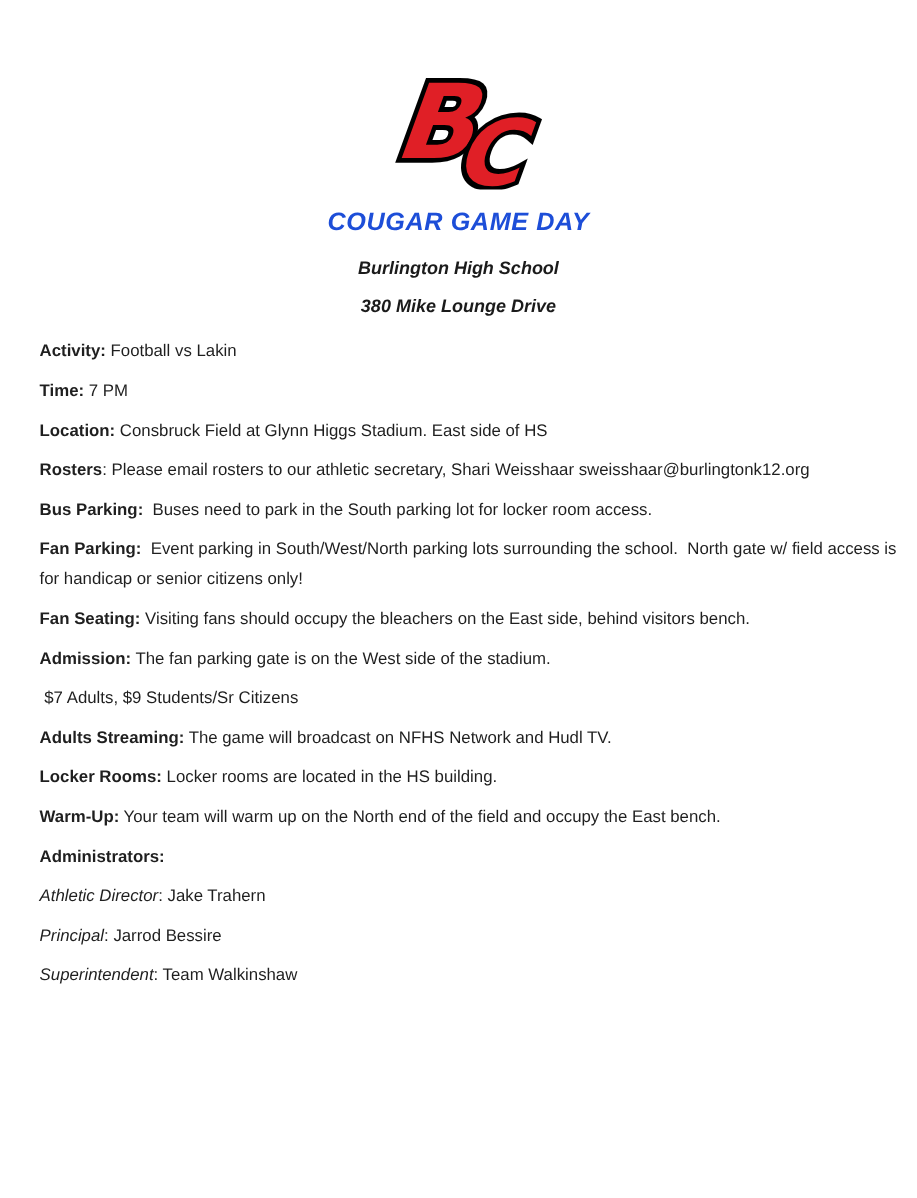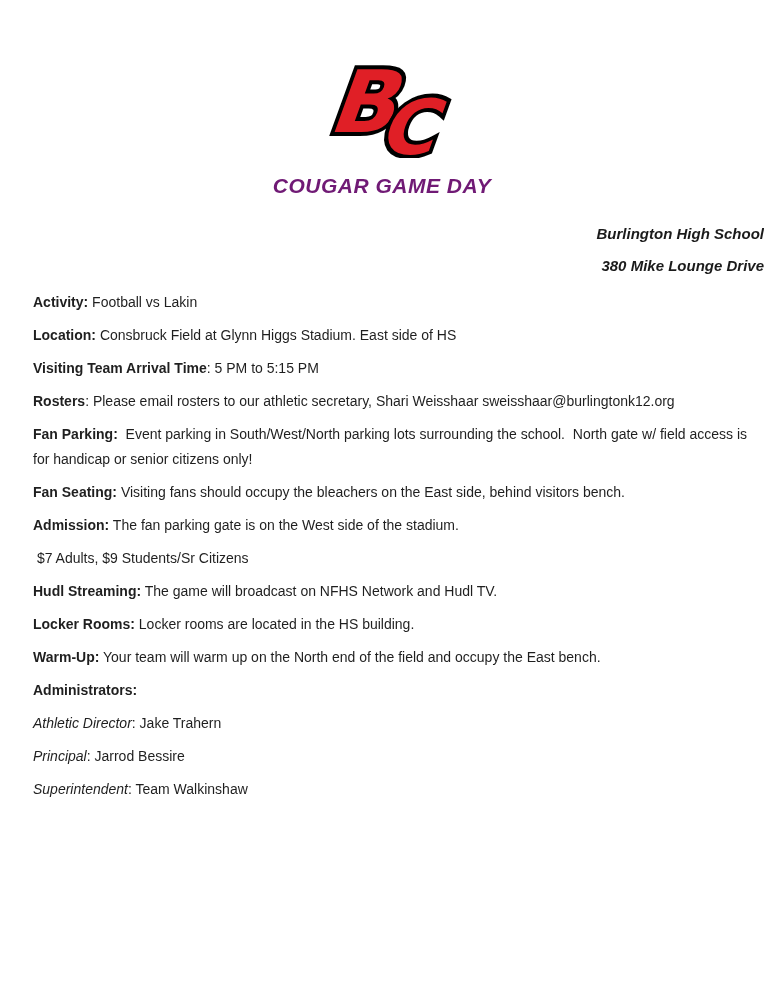--- a/index.html
+++ b/index.html
@@ -25,25 +25,25 @@
   .logo-svg {
     display: inline-block;
   }
   .doc-title {
     text-align: center;
     font-size: 21px;
     font-weight: bold;
     font-style: italic;
     letter-spacing: 0.5px;
     margin: 14px 0 0 0;
-    color: #701a75;
+    color: #1d4ed8;
   }
   .header-block {
-    text-align: right;
-    margin-top: 20px;
+    text-align: center;
+    margin-top: 10px;
   }
   .header-line {
     font-size: 15px;
     font-weight: bold;
     font-style: italic;
     line-height: 32px;
     color: #1b1b1b;
   }
   .info-section {
     padding: 8px 12px 40px 33px;
@@ -77,37 +77,38 @@
 
   <div class="header-block">
     <div class="header-line">Burlington High School</div>
     <div class="header-line">380 Mike Lounge Drive</div>
   </div>
 
   <div class="info-section">
   <p class="info-line"><span class="lbl bold">Activity:</span><span> Football vs Lakin</span></p>
 
 
+  <p class="info-line"><span class="lbl bold">Time:</span><span> 7 PM</span></p>
 
   <p class="info-line"><span class="lbl bold">Location:</span><span> Consbruck Field at Glynn Higgs Stadium. East side of HS</span></p>
 
-  <p class="info-line"><span class="lbl bold">Visiting Team Arrival Time</span><span>: 5 PM to 5:15 PM</span></p>
 
   <p class="info-line"><span class="lbl bold">Rosters</span><span>: Please email rosters to our athletic secretary, Shari Weisshaar sweisshaar@burlingtonk12.org</span></p>
 
+  <p class="info-line"><span class="lbl bold">Bus Parking:</span><span>  Buses need to park in the South parking lot for locker room access.</span></p>
 
   <p class="info-line"><span class="lbl bold">Fan Parking:</span><span>  Event parking in South/West/North parking lots surrounding the school.  North gate w/ field access is for handicap or senior citizens only!</span></p>
 
   <p class="info-line"><span class="lbl bold">Fan Seating:</span><span> Visiting fans should occupy the bleachers on the East side, behind visitors bench.</span></p>
 
   <p class="info-line"><span class="lbl bold">Admission:</span><span> The fan parking gate is on the West side of the stadium.</span></p>
 
   <p class="info-line"><span class="lbl none"></span><span> $7 Adults, $9 Students/Sr Citizens</span></p>
 
-  <p class="info-line"><span class="lbl bold">Hudl Streaming:</span><span> The game will broadcast on NFHS Network and Hudl TV.</span></p>
+  <p class="info-line"><span class="lbl bold">Adults Streaming:</span><span> The game will broadcast on NFHS Network and Hudl TV.</span></p>
 
   <p class="info-line"><span class="lbl bold">Locker Rooms:</span><span> Locker rooms are located in the HS building.</span></p>
 
   <p class="info-line"><span class="lbl bold">Warm-Up:</span><span> Your team will warm up on the North end of the field and occupy the East bench.</span></p>
 
   <p class="info-line"><span class="lbl bold">Administrators:</span><span></span></p>
 
   <p class="info-line"><span class="lbl italic">Athletic Director</span><span>: Jake Trahern</span></p>
 
   <p class="info-line"><span class="lbl italic">Principal</span><span>: Jarrod Bessire</span></p>

